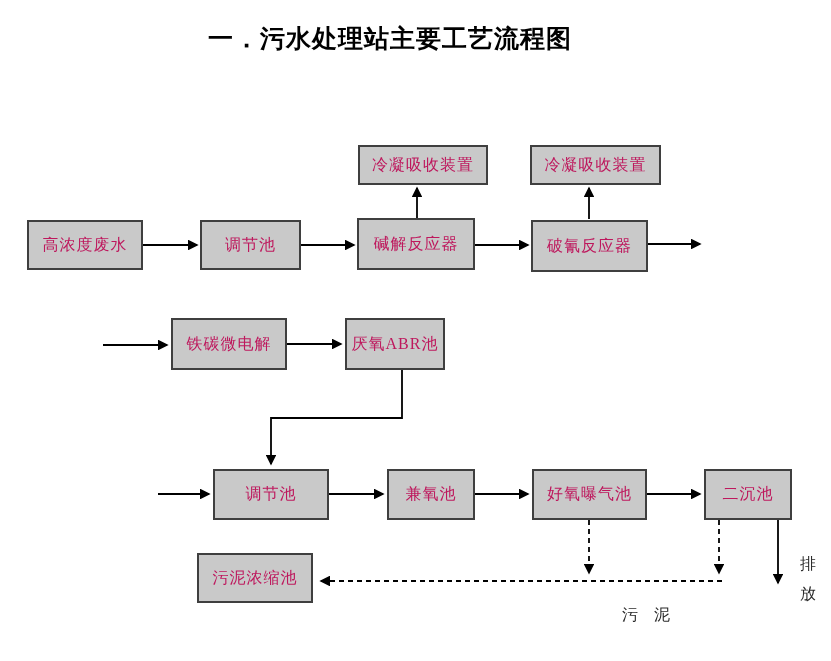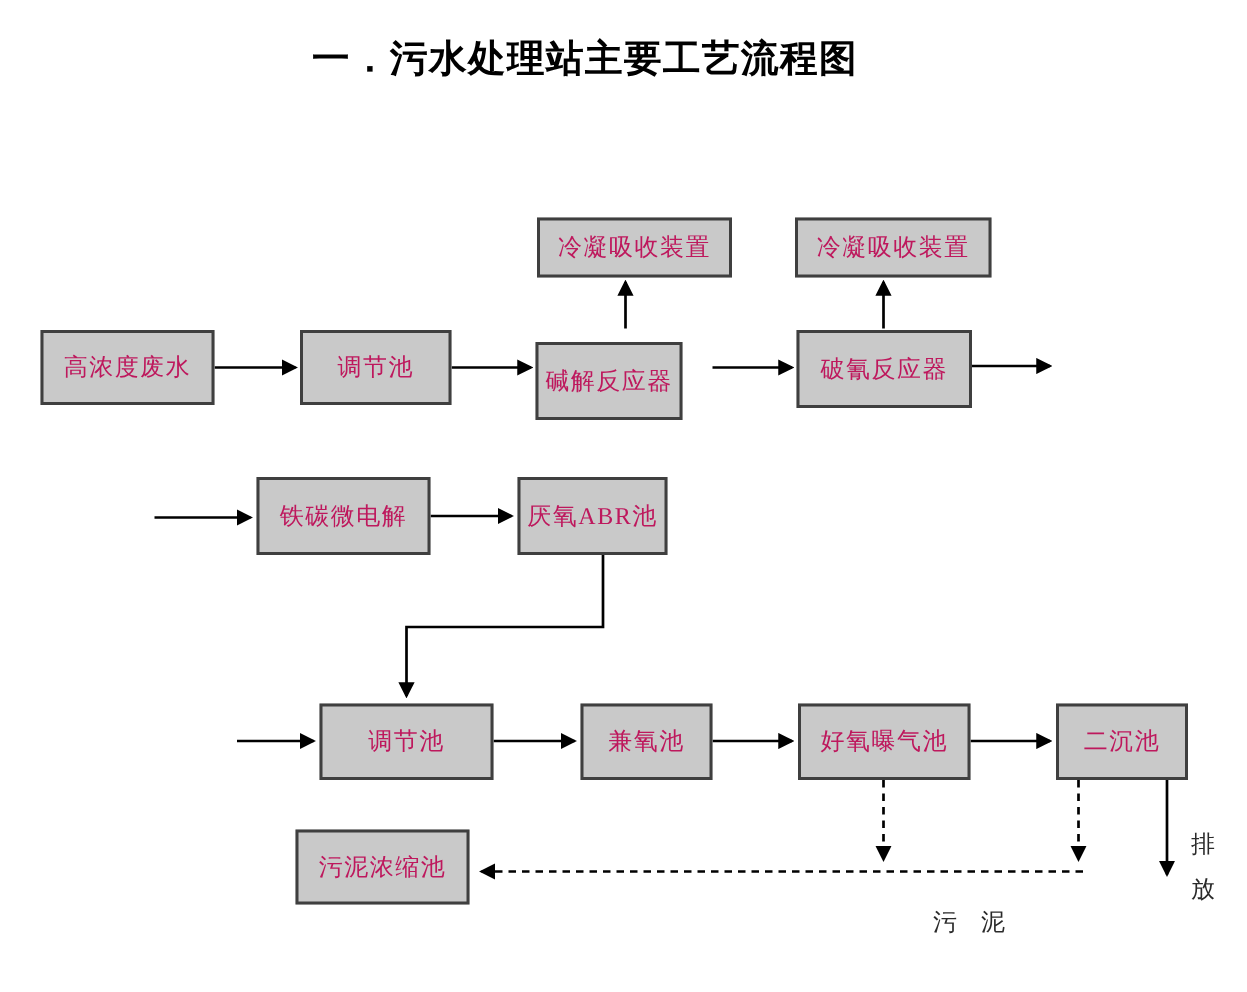--- a/index.html
+++ b/index.html
@@ -51,21 +51,21 @@
     position: absolute;
     font-size: 16px;
     color: #2a2a2a;
   }
   .label-discharge {
     left: 794px;
     top: 549px;
     width: 22px;
     line-height: 1.9;
     word-break: break-all;
-    text-align: left;
+    text-align: right;
   }
   .label-sludge {
     left: 622px;
     top: 605px;
     letter-spacing: 6px;
   }
 </style>
 </head>
 <body>
 
@@ -111,21 +111,21 @@
   <div class="node" style="left:530px; top:145px; width:131px; height:40px;">
     <span>冷凝吸收装置</span>
   </div>
 
   <div class="node" style="left:27px; top:220px; width:116px; height:50px;">
     <span>高浓度废水</span>
   </div>
   <div class="node" style="left:200px; top:220px; width:101px; height:50px;">
     <span>调节池</span>
   </div>
-  <div class="node" style="left:357px; top:228px; width:98px; height:52px;">
+  <div class="node" style="left:357px; top:218px; width:118px; height:52px;">
     <span>碱解反应器</span>
   </div>
   <div class="node" style="left:531px; top:220px; width:117px; height:52px;">
     <span>破氰反应器</span>
   </div>
 
   <div class="node" style="left:171px; top:318px; width:116px; height:52px;">
     <span>铁碳微电解</span>
   </div>
   <div class="node" style="left:345px; top:318px; width:100px; height:52px;">

